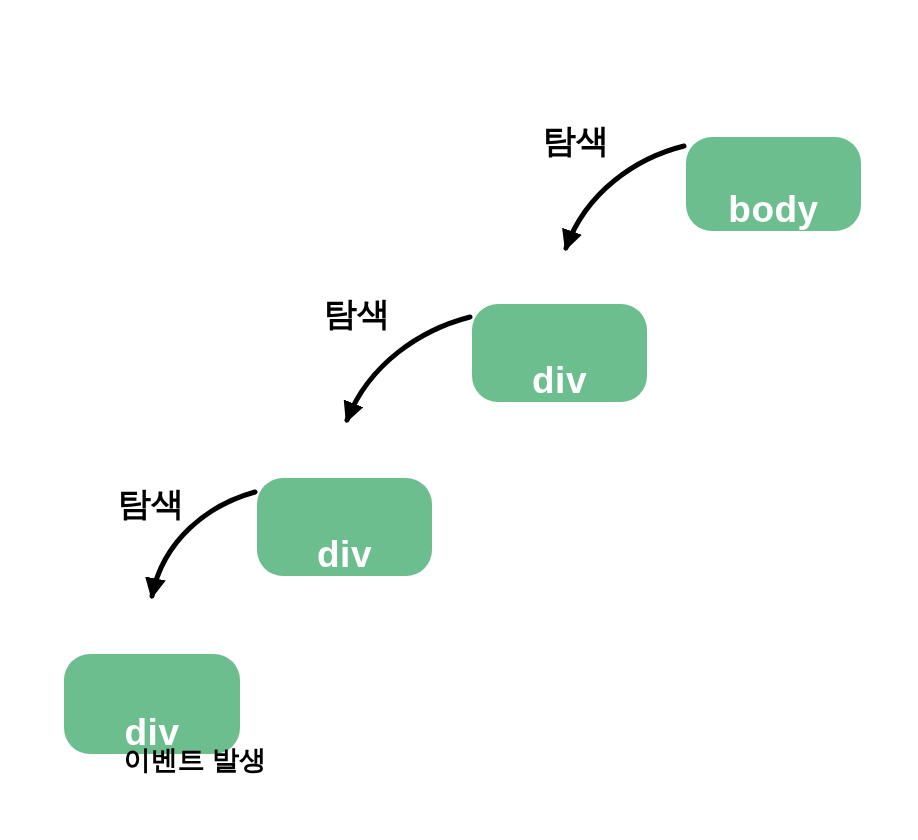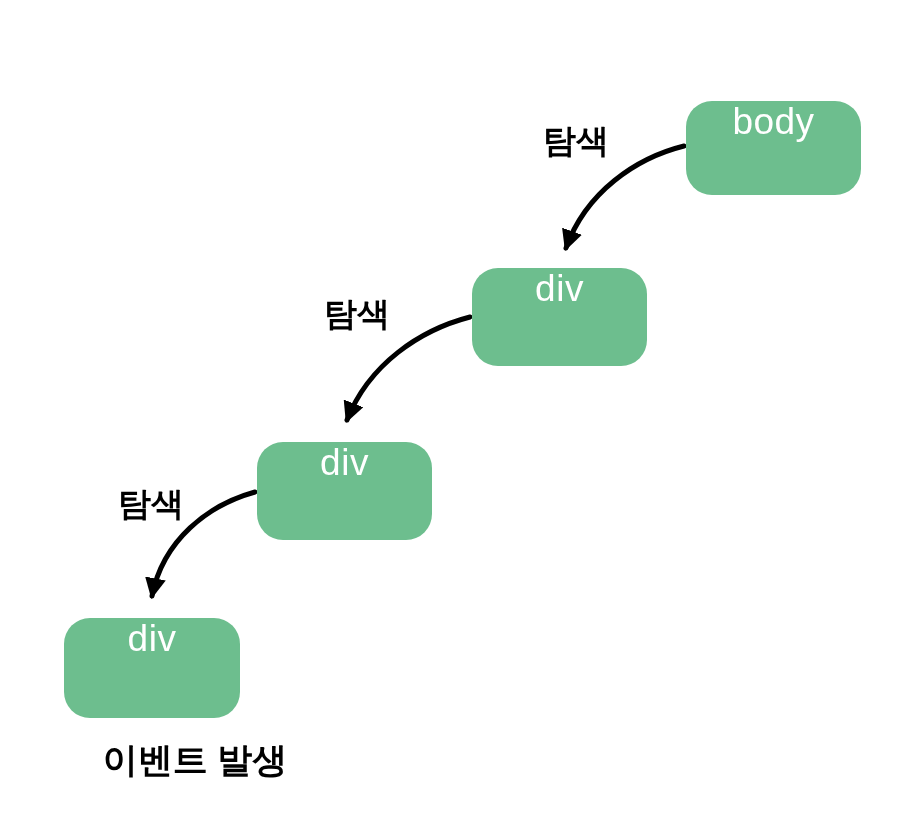--- a/index.html
+++ b/index.html
@@ -19,28 +19,29 @@
     position: absolute;
     left: 0;
     top: 0;
     width: 918px;
     height: 840px;
     pointer-events: none;
   }
   .node {
     position: absolute;
     display: flex;
-    align-items: flex-start;
+    align-items: flex-end;
     justify-content: center;
     background: #6dbe8e;
     border-radius: 26px;
     color: #ffffff;
     font-size: 37px;
-    font-weight: 400;
+    font-weight: 700;
     letter-spacing: 0.5px;
+    margin-top: 36px;
   }
   .node-body { left: 686px; top: 101px; width: 175px; height: 94px; }
   .node-div-1 { left: 472px; top: 268px; width: 175px; height: 98px; }
   .node-div-2 { left: 257px; top: 442px; width: 175px; height: 98px; }
   .node-div-3 { left: 64px;  top: 618px; width: 176px; height: 100px; }
   .edge-label {
     position: absolute;
     transform: translate(-50%, -50%);
     color: #000000;
     font-size: 33px;
@@ -49,21 +50,21 @@
   }
   .edge-label-1 { left: 576px; top: 141px; }
   .edge-label-2 { left: 357px; top: 314px; }
   .edge-label-3 { left: 151px; top: 504px; }
   .caption {
     position: absolute;
     left: 195px;
     top: 760px;
     transform: translate(-50%, -50%);
     color: #000000;
-    font-size: 35px;
+    font-size: 27px;
     font-weight: 700;
     white-space: nowrap;
   }
 </style>
 </head>
 <body>
 
 <div class="canvas">
 
   <svg class="edges-layer" width="918" height="840" viewBox="0 0 918 840" xmlns="http://www.w3.org/2000/svg">

